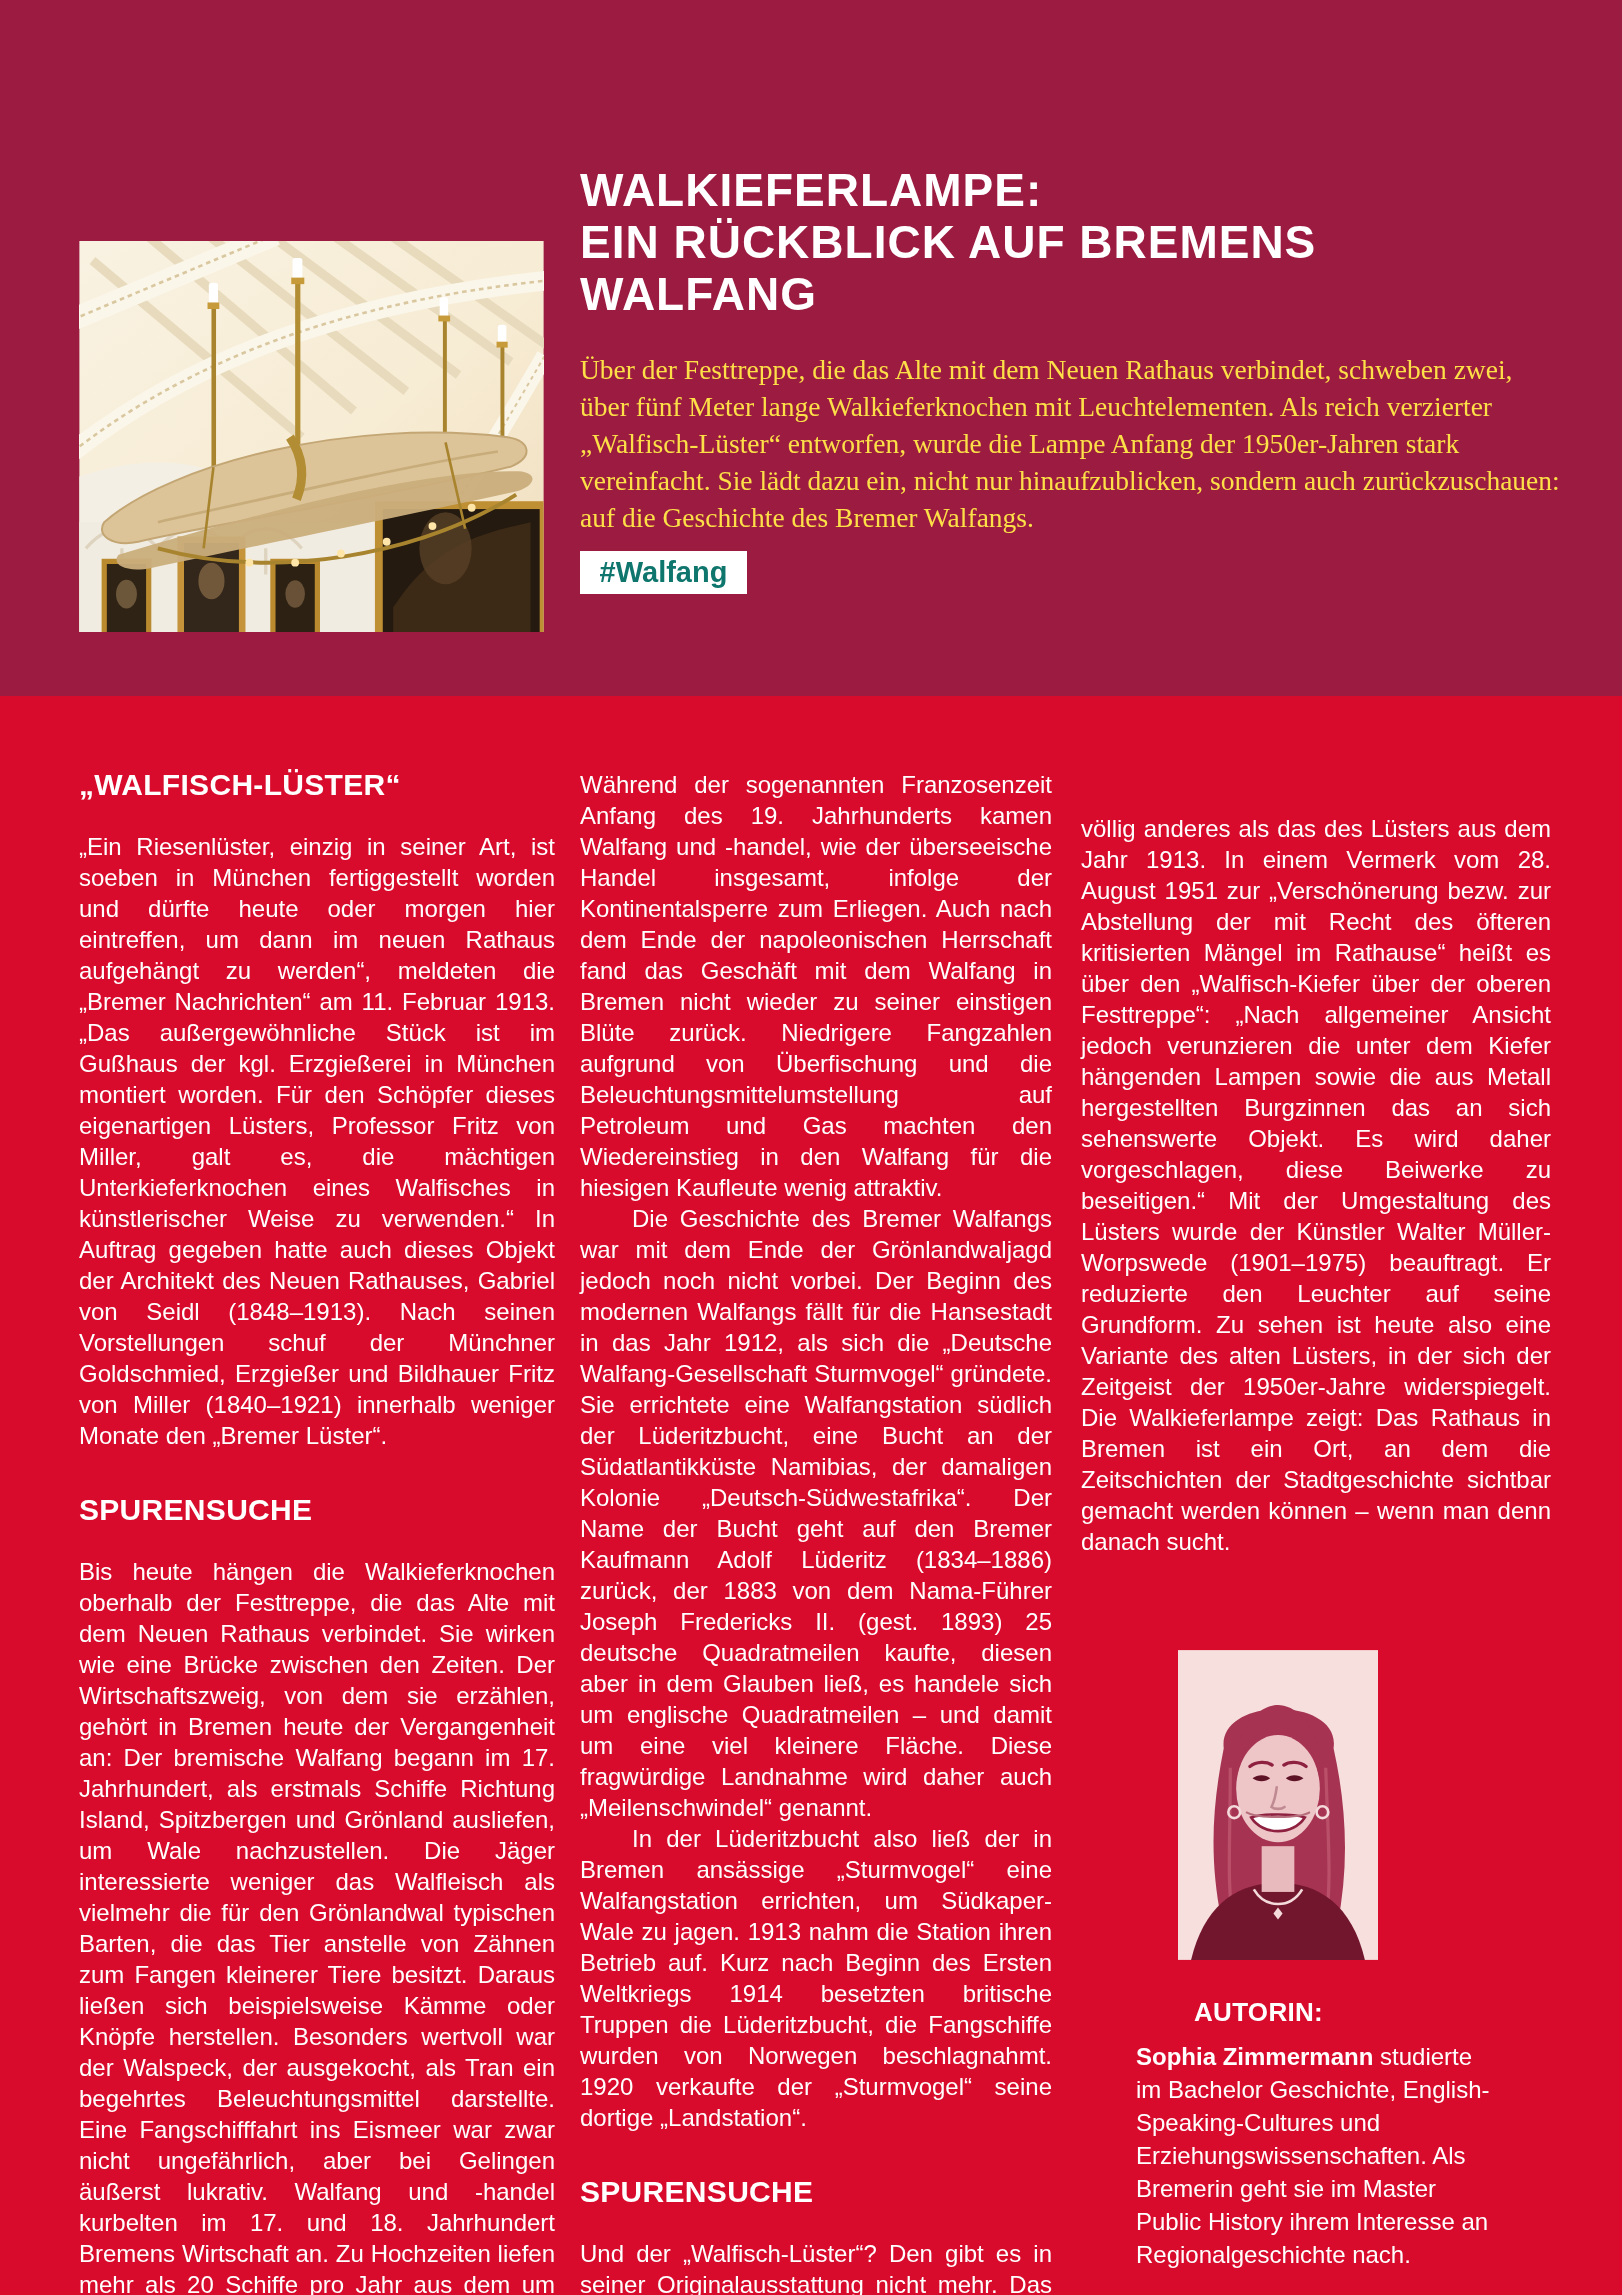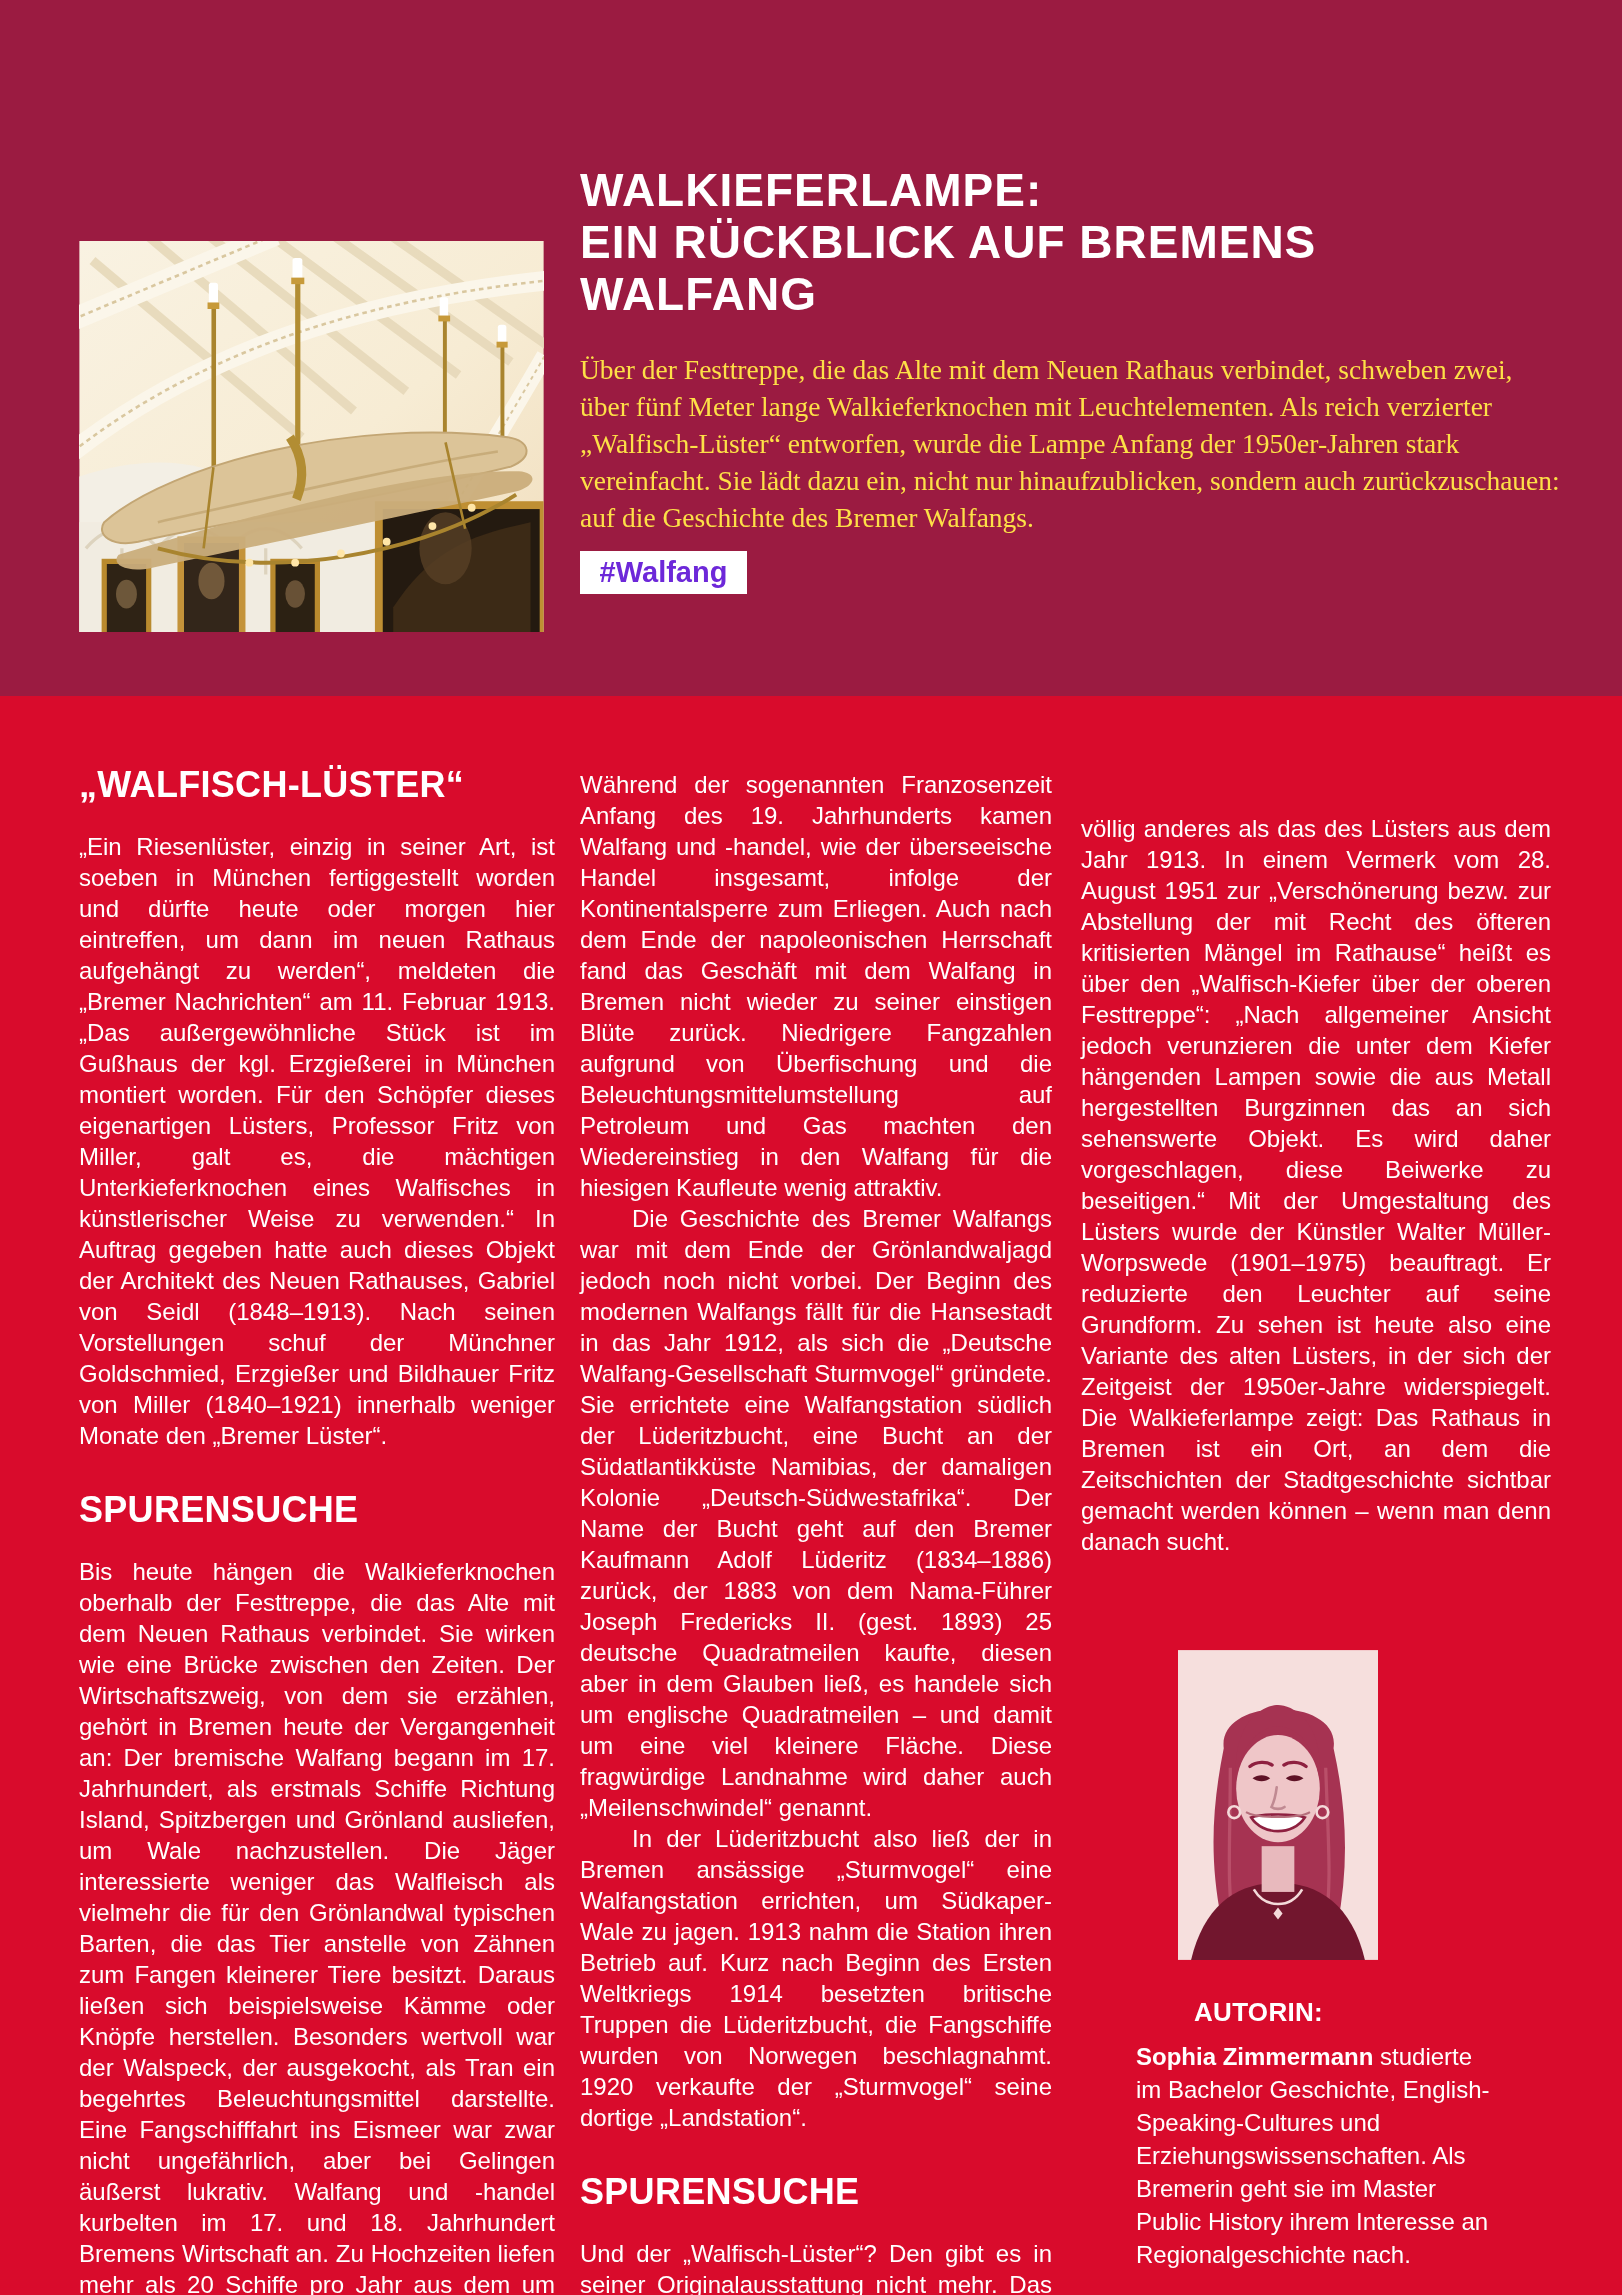--- a/index.html
+++ b/index.html
@@ -15,33 +15,33 @@
     position:absolute;left:580px;top:164px;width:995px;margin:0;
     font-size:46px;line-height:52px;font-weight:bold;letter-spacing:1px;color:#fff;
   }
   .title span{display:block;}
   .intro{
     position:absolute;left:580px;top:351px;width:985px;margin:0;
     font-size:27.5px;line-height:37px;color:#fde047;font-family:Liberation Serif, serif;
   }
   .badge{
     position:absolute;left:580px;top:551px;height:43px;
-    background:#ffffff;color:#6d28d9;
+    background:#ffffff;color:#0f766e;
     font-size:29px;font-weight:bold;line-height:43px;padding:0 19.6px;
     display:inline-block;
   }
   
   .col{position:absolute;top:769px;font-size:24px;line-height:31px;text-align:justify;hyphens:auto;}
   .col-1{left:79px;width:476px;}
   .col-2{left:580px;width:472px;}
   .col-3{left:1081px;width:470px;margin-top:44px;}
   .col p{margin:0;}
   .col p.indent{text-indent:52px;}
   .col h2{
-    font-size:36px;line-height:31px;font-weight:bold;letter-spacing:0.3px;
+    font-size:30px;line-height:31px;font-weight:bold;letter-spacing:0.3px;
     margin:43px 0 31px 0;text-align:left;
   }
   .col > :first-child{margin-top:0;}
   
   .author-photo{position:absolute;left:1178px;top:1650px;width:200px;height:310px;overflow:hidden;}
   .author-photo svg{display:block;}
   .author-label{
     position:absolute;left:1178px;top:1981px;margin:16px;
     font-size:26px;font-weight:bold;letter-spacing:0.3px;color:#fff;
   }

